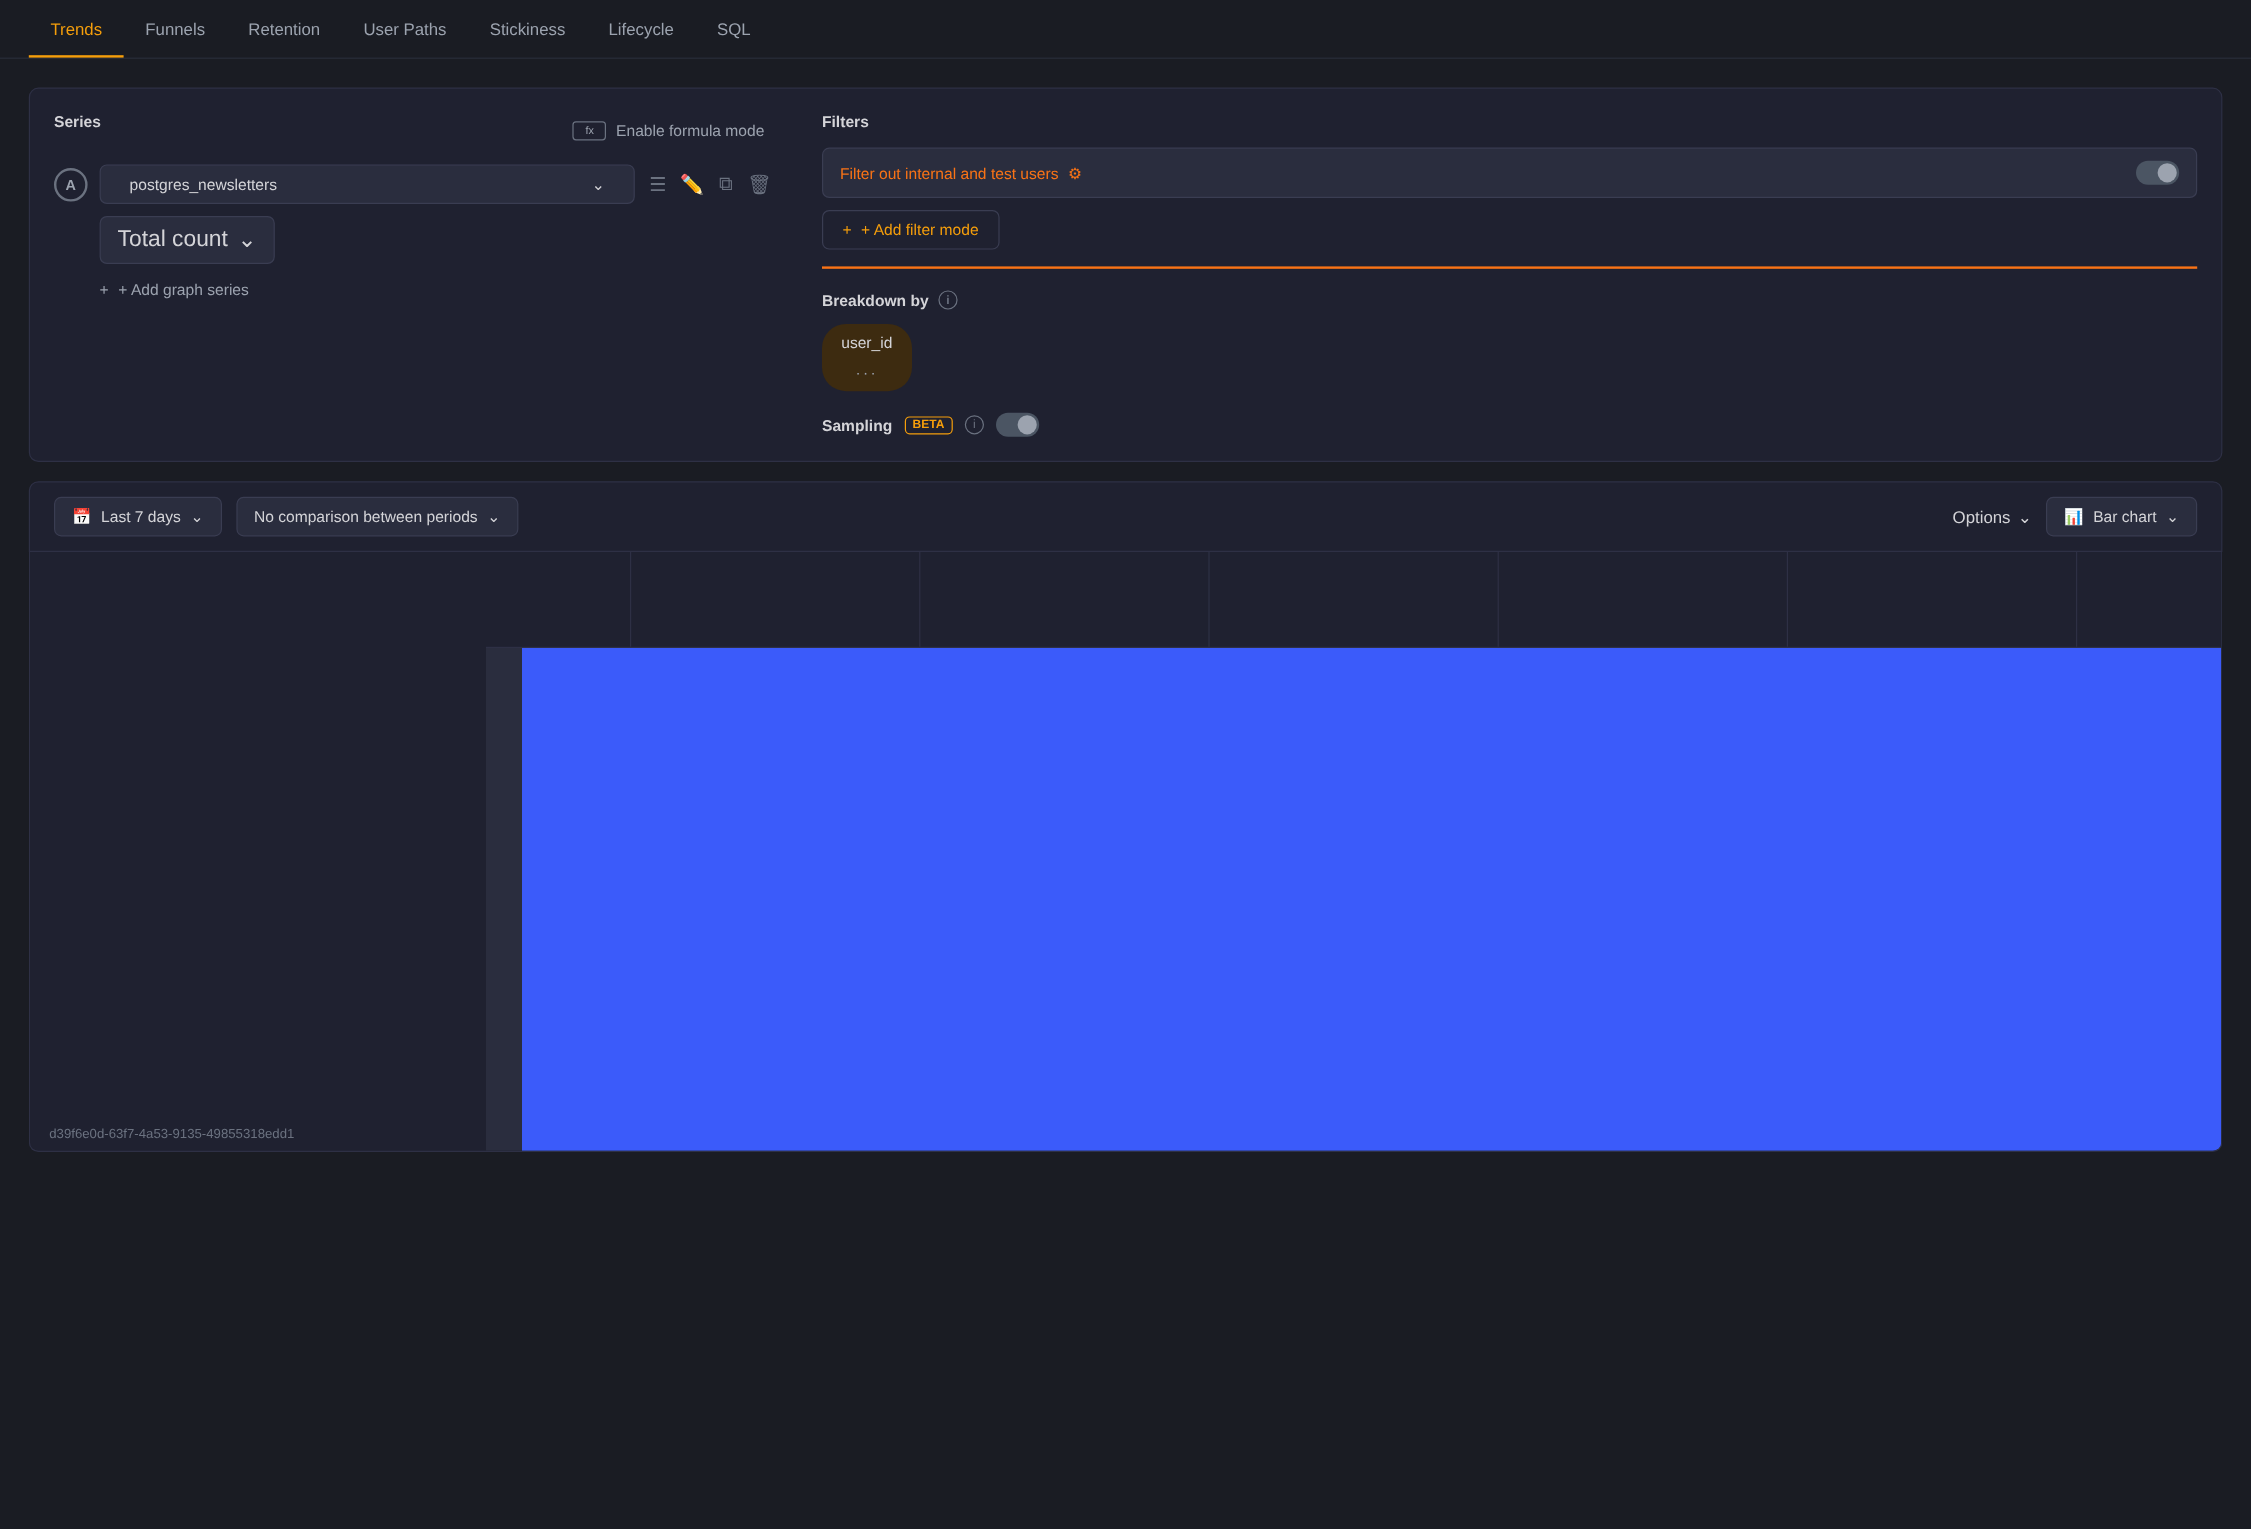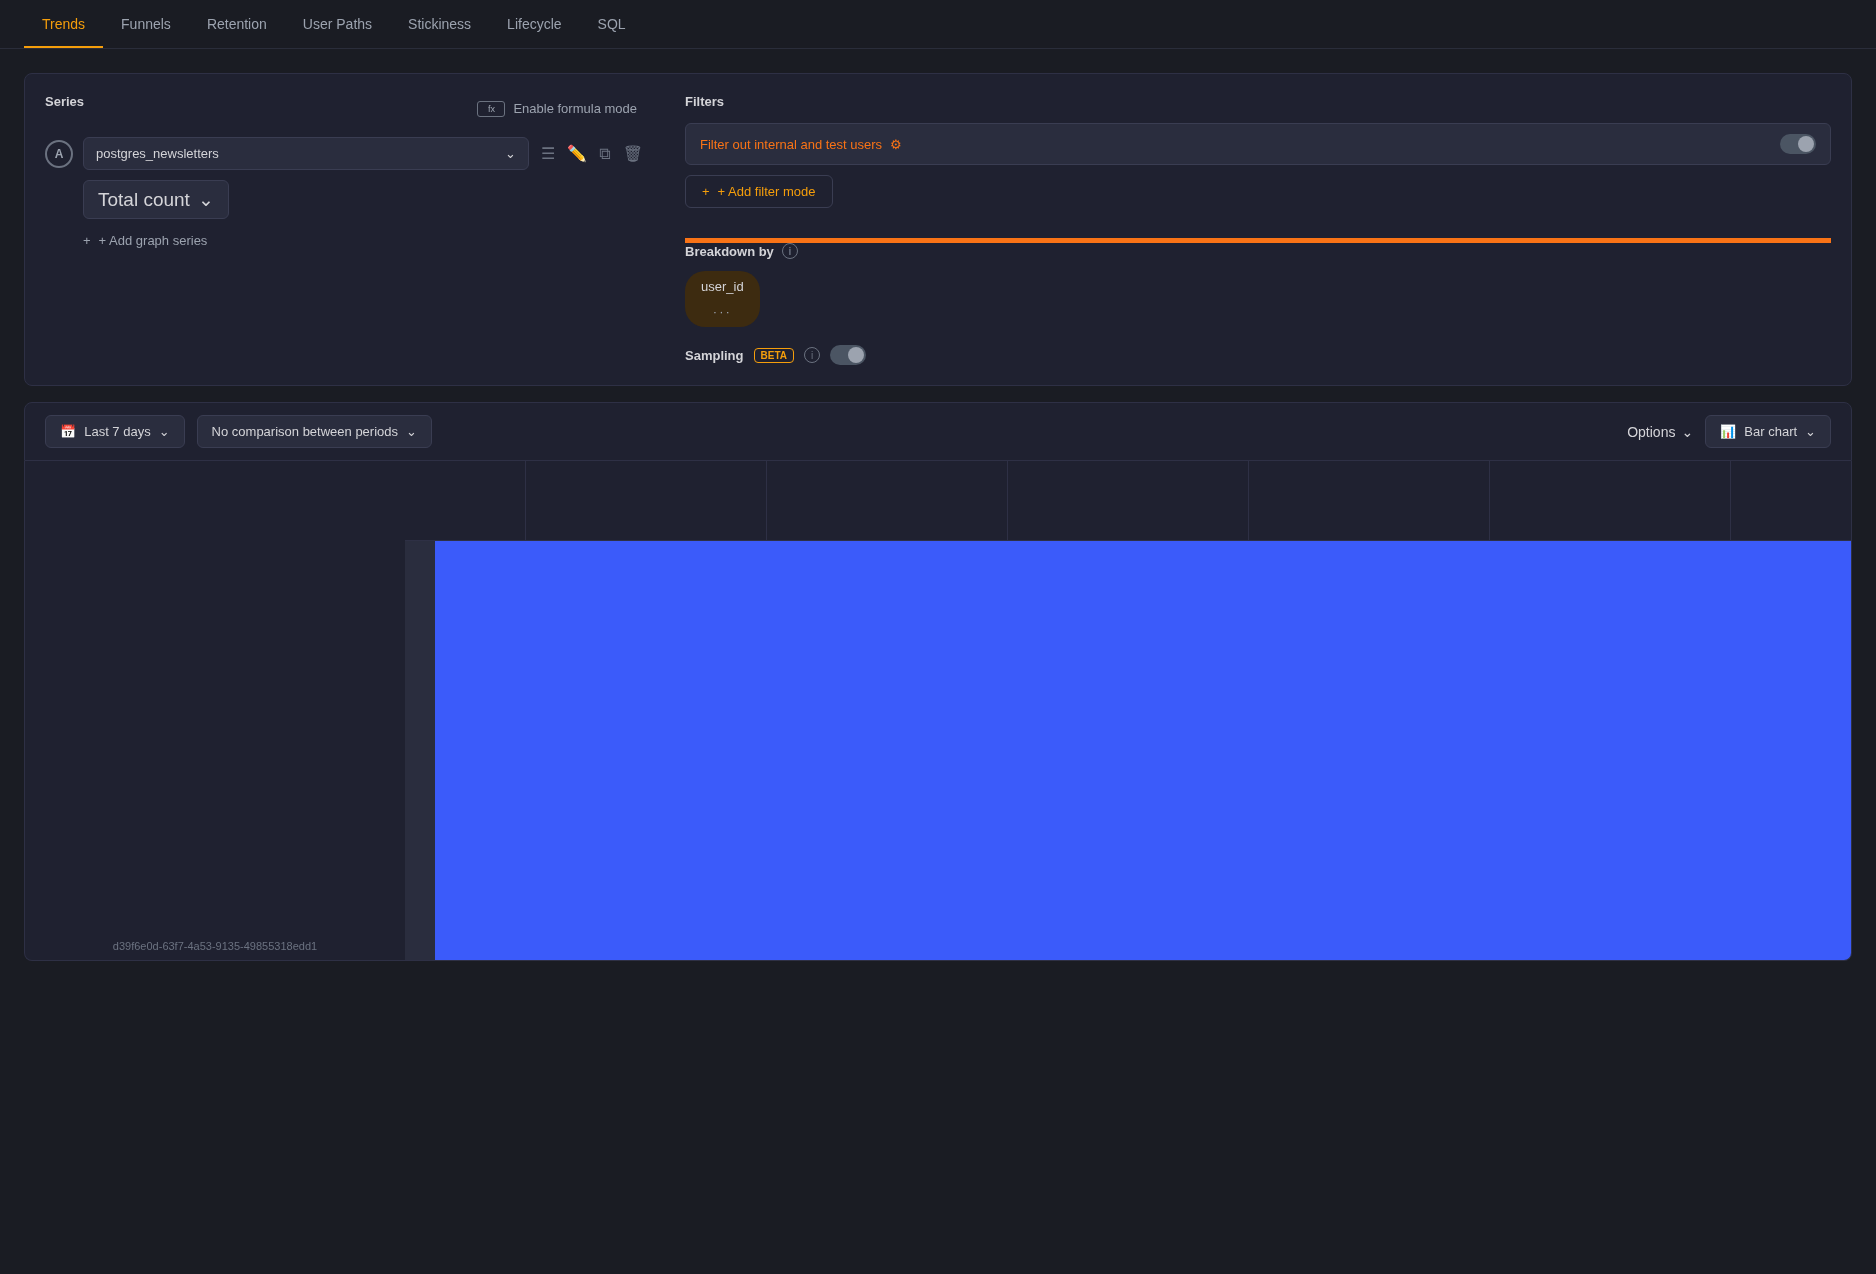--- a/index.html
+++ b/index.html
@@ -89,21 +89,21 @@
       font-weight: 600;
       color: #9ca3af;
       flex-shrink: 0;
     }
 
     .series-select {
       flex: 1;
       background: #2a2d3e;
       border: 1px solid #3a3d52;
       border-radius: 6px;
-      padding: 8px 12px;
+      padding: 8px 24px;
       color: #d4d4d8;
       display: flex;
       align-items: center;
       justify-content: space-between;
       cursor: pointer;
       font-size: 13px;
     }
 
     .series-actions {
       display: flex;
@@ -206,22 +206,23 @@
       color: #f59e0b;
       display: inline-flex;
       align-items: center;
       gap: 8px;
       cursor: pointer;
       font-size: 13px;
     }
 
     
     .breakdown-section {
-      margin-top: 30px;
-      border-top: 5px solid #f97316;
+      margin-top: 14px;
+      border-top: 2px solid #f97316;
+      padding-top: 18px;
     }
 
     .breakdown-header {
       display: flex;
       align-items: center;
       gap: 8px;
       margin-bottom: 12px;
       font-size: 13px;
       font-weight: 600;
       color: #d4d4d8;
@@ -364,21 +365,20 @@
       display: flex;
       height: 100%;
     }
 
     .chart-y-labels {
       width: 380px;
       display: flex;
       flex-direction: column;
       justify-content: flex-end;
       padding: 20px 16px 0;
-      align-items: center;
     }
 
     .chart-bars-area {
       flex: 1;
       position: relative;
       display: flex;
       flex-direction: column;
     }
 
     .chart-grid {

